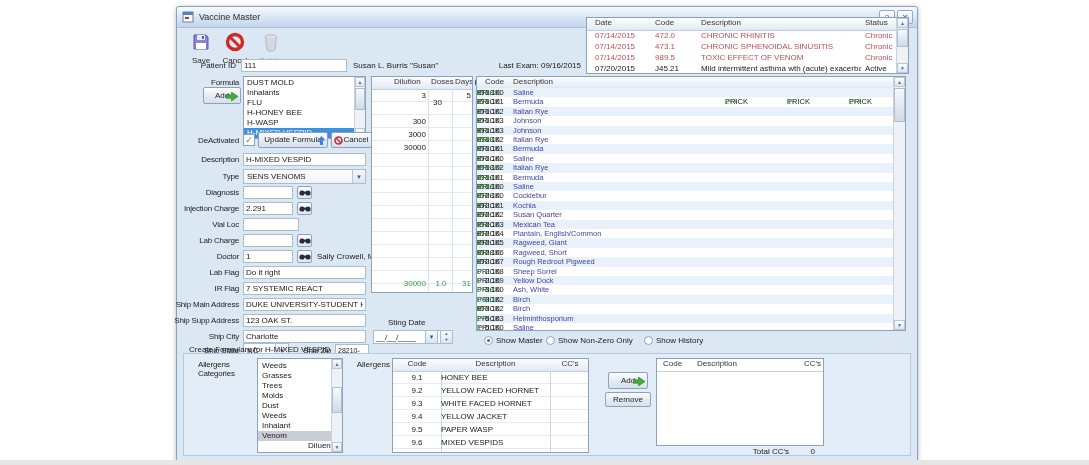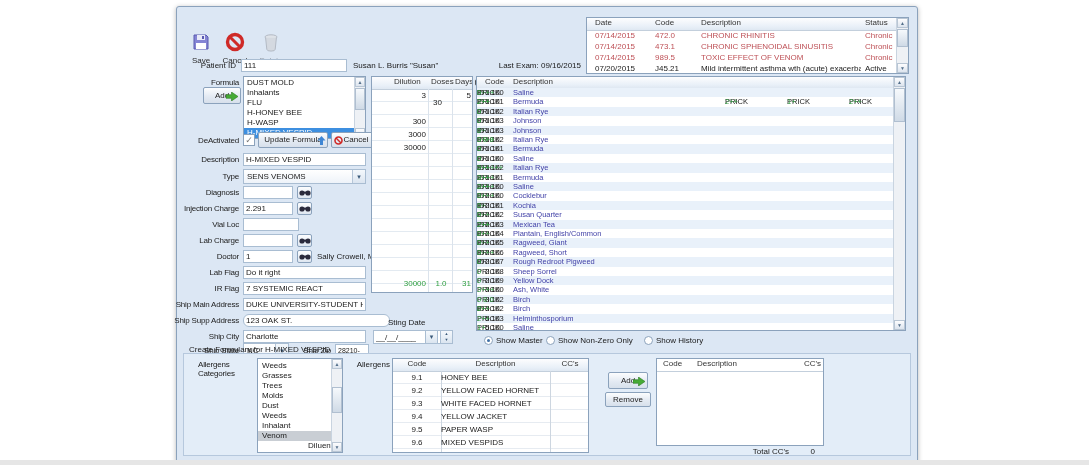--- a/index.html
+++ b/index.html
@@ -129,20 +129,32 @@
   
   #bottom-strip{position:absolute;left:0;bottom:0;width:1089px;height:5px;background:#e6e6e6;}
 
   svg{display:block;}
 </style>
 </head>
 <body>
 
 <div id="window">
 
+  <div id="titlebar">
+    <span class="abs" style="left:5px;top:4px;">
+      <svg width="12" height="12">
+          <rect x="1" y="1" width="10" height="10" fill="#f4f7fb" stroke="#6b82a0"></rect>
+          <rect x="1" y="1" width="10" height="3" fill="#5b7fb8"></rect>
+          <rect x="3" y="6" width="4" height="2" fill="#c0392b"></rect>
+        </svg>
+    </span>
+    <span id="title-text">Vaccine Master</span>
+    <span class="tb-btn" id="btn-help">?</span>
+    <span class="tb-btn" id="btn-close">✕</span>
+  </div>
 
   <div class="tool" id="tool-save">
     <span class="abs" style="left:6px;top:3px;">
       <svg width="20" height="20">
           <path d="M3 3h12l2 2v12H3z" fill="#8585d4" stroke="#5a5ab0"></path>
           <rect x="6" y="3" width="8" height="5" fill="#e8eaf8"></rect>
           <rect x="11" y="4" width="2" height="3" fill="#5a5ab0"></rect>
           <rect x="5" y="11" width="10" height="6" fill="#ffffff"></rect>
         </svg>
     </span>
@@ -316,21 +328,21 @@
   <span class="flabel" style="top:261px;">Lab Flag</span>
   <input class="tbx" style="left: 66px; top: 259px; width: 123px;" value="Do it right">
 
   <span class="flabel" style="top:277px;">IR Flag</span>
   <input class="tbx" style="left: 66px; top: 275px; width: 123px;" value="7 SYSTEMIC REACT">
 
   <span class="flabel" style="top:293px;">Ship Main Address</span>
   <input class="tbx" style="left: 66px; top: 291px; width: 123px;" value="DUKE UNIVERSITY-STUDENT HEAL">
 
   <span class="flabel" style="top:309px;">Ship Supp Address</span>
-  <input class="tbx" style="left: 66px; top: 307px; width: 147px; border-radius: 6px;" value="123 OAK ST.">
+  <input class="tbx" style="left: 66px; top: 307px; width: 123px;" value="123 OAK ST.">
 
   <span class="flabel" style="top:325px;">Ship City</span>
   <input class="tbx" style="left: 66px; top: 323px; width: 123px;" value="Charlotte">
 
   <span class="flabel" style="top:339px;">Ship State</span>
   <div class="sel-box" style="left:66px;top:336px;width:46px;height:15px;">
     <span class="stxt">NC</span>
     <span class="sarrow">▾</span>
   </div>
   <span class="abs" style="left:118px;top:339px;width:36px;text-align:right;font-size:8px;letter-spacing:-.2px;">Ship Zip</span>

